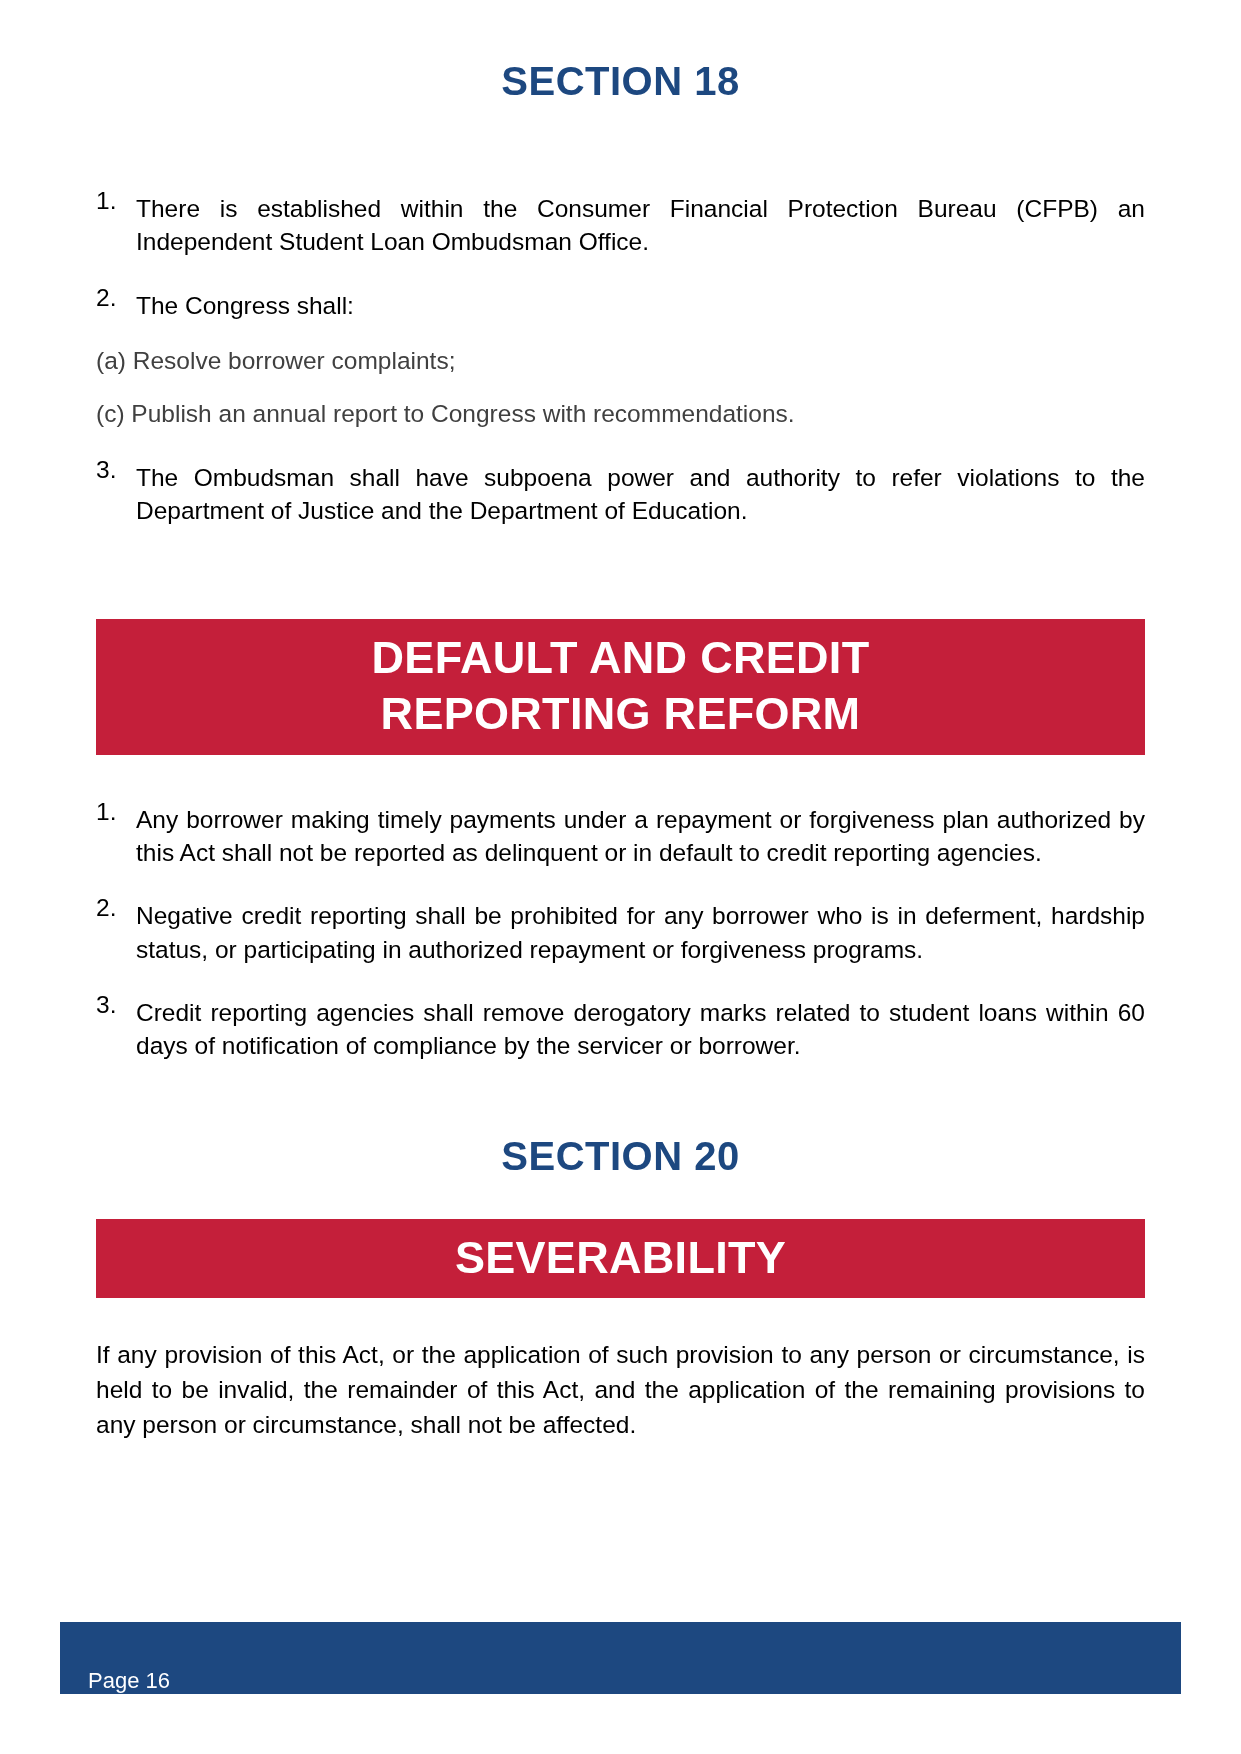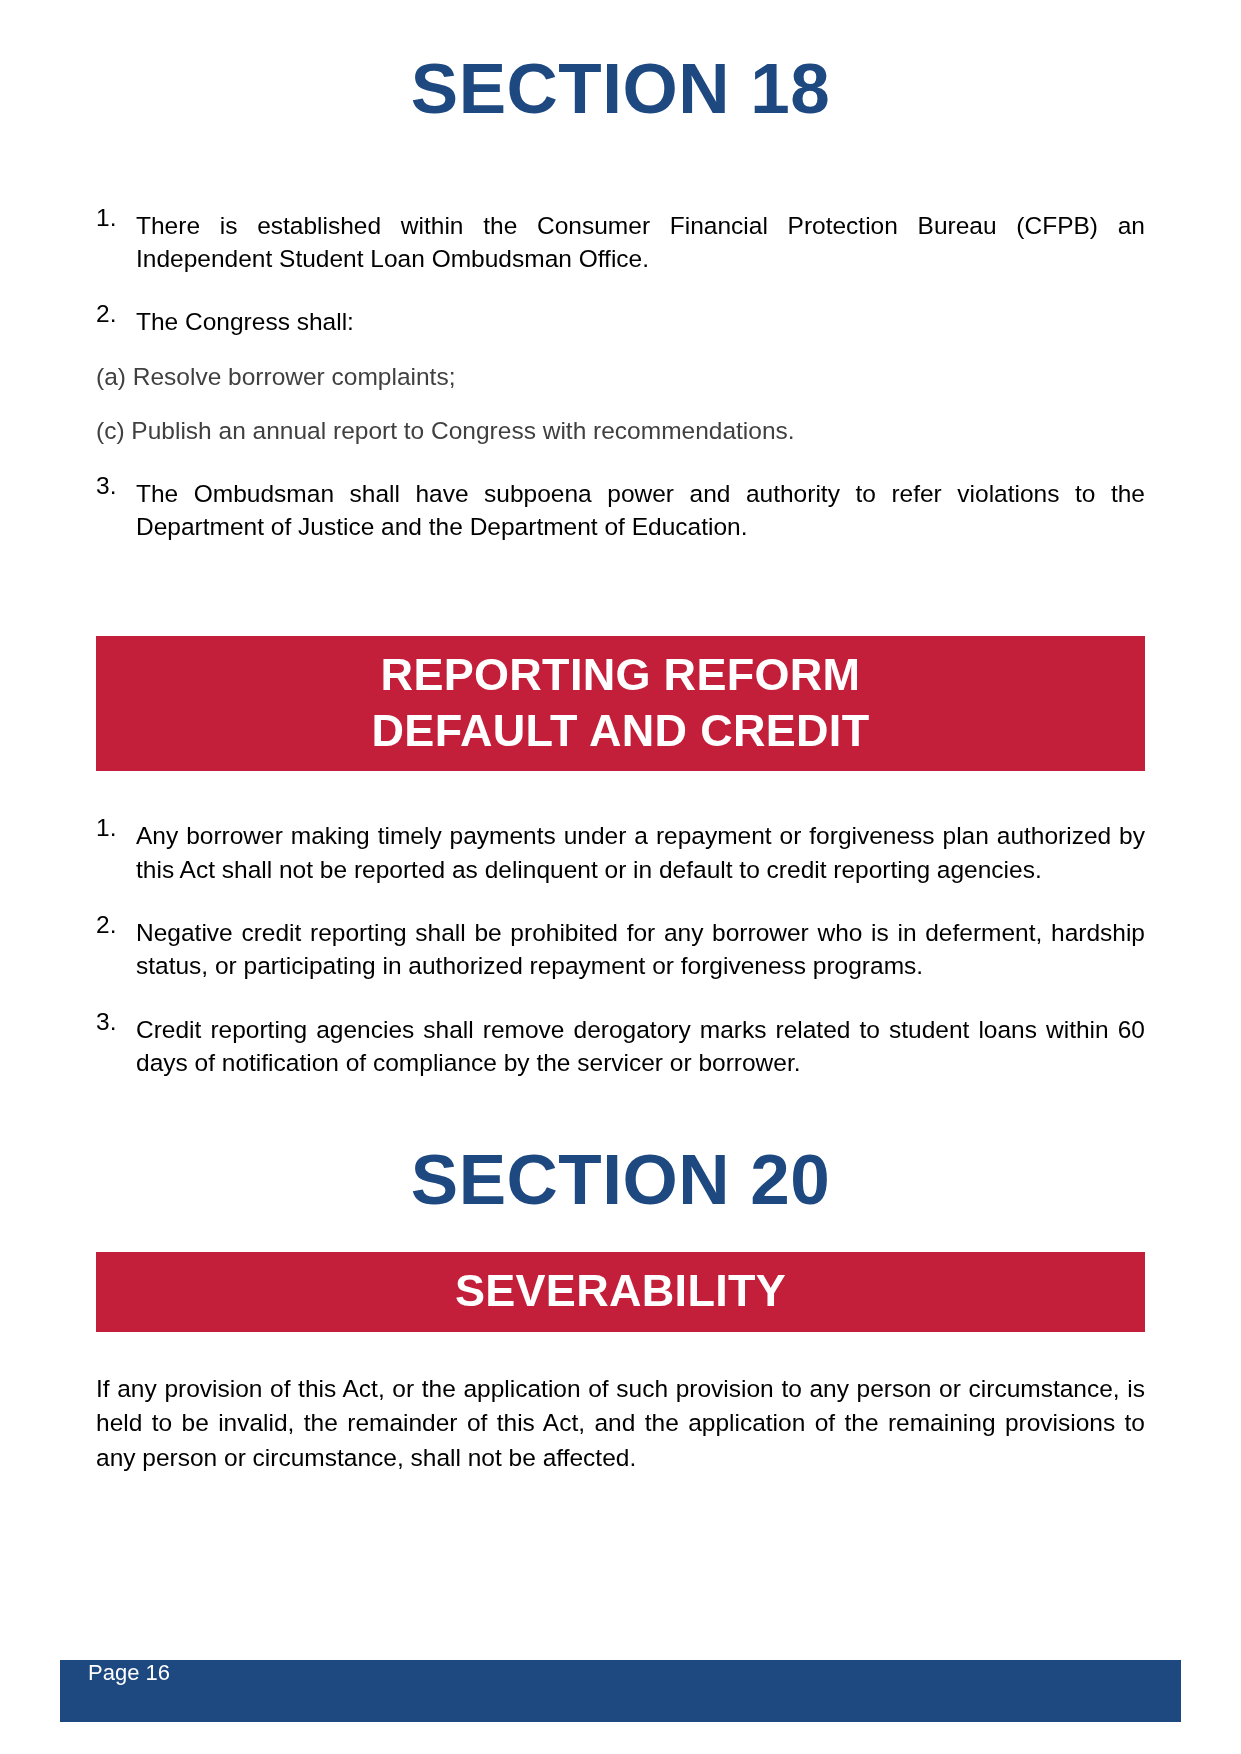--- a/index.html
+++ b/index.html
@@ -31,25 +31,25 @@
     bottom: 0;
     padding: 0 96px;
     box-sizing: border-box;
   }
 
   
   .section-title {
     text-align: center;
     color: #1d4880;
     font-weight: bold;
-    font-size: 71px;
+    font-size: 40px;
     letter-spacing: 0.5px;
     line-height: 1.05;
     font-family: "Liberation Sans", sans-serif;
-    margin: 0;
+    margin: 8px;
   }
 
   
   .banner {
     background: #c41f3a;
     color: #ffffff;
     text-align: center;
     font-weight: bold;
     font-size: 45px;
     line-height: 1.24;
@@ -100,25 +100,25 @@
     color: #000000;
     text-align: justify;
     text-justify: inter-word;
   }
 
   
   .footer-bar {
     position: absolute;
     left: 60px;
     right: 60px;
-    bottom: 32px;
-    height: 62px;
+    bottom: 60px;
+    height: 72px;
     background: #1d4880;
     display: flex;
-    align-items: flex-start;
+    align-items: flex-end;
   }
   .footer-bar .page-label {
     color: #ffffff;
     font-size: 22px;
     padding-left: 28px;
     font-family: "Liberation Sans", sans-serif;
   }
   .sp-10 { height: 10px; }
   .sp-22 { height: 22px; }
   .sp-34 { height: 34px; }
@@ -171,22 +171,22 @@
       <span class="marker">3.</span>
       <span class="itxt">The Ombudsman shall have subpoena power and authority to refer violations to the Department of Justice and the Department of Education.</span>
     </div>
 
     <div class="sp-58"></div>
 
 
     <div class="sp-34"></div>
 
     <div class="banner">
+      <span class="banner-line">DEFAULT AND CREDIT</span>
       <span class="banner-line">REPORTING REFORM</span>
-      <span class="banner-line">DEFAULT AND CREDIT</span>
     </div>
 
     <div class="sp-40"></div>
 
     <div class="num-item">
       <span class="marker">1.</span>
       <span class="itxt">Any borrower making timely payments under a repayment or forgiveness plan authorized by this Act shall not be reported as delinquent or in default to credit reporting agencies.</span>
     </div>
 
     <div class="sp-22"></div>

